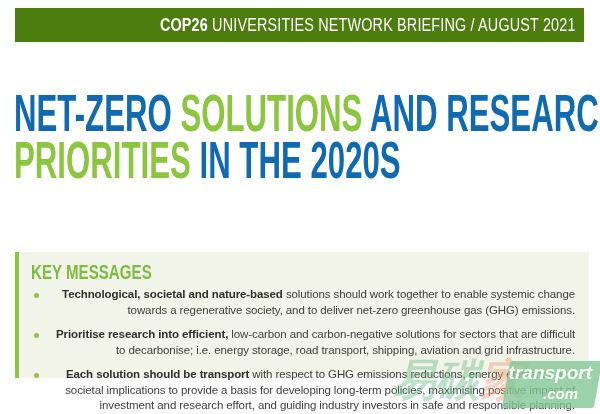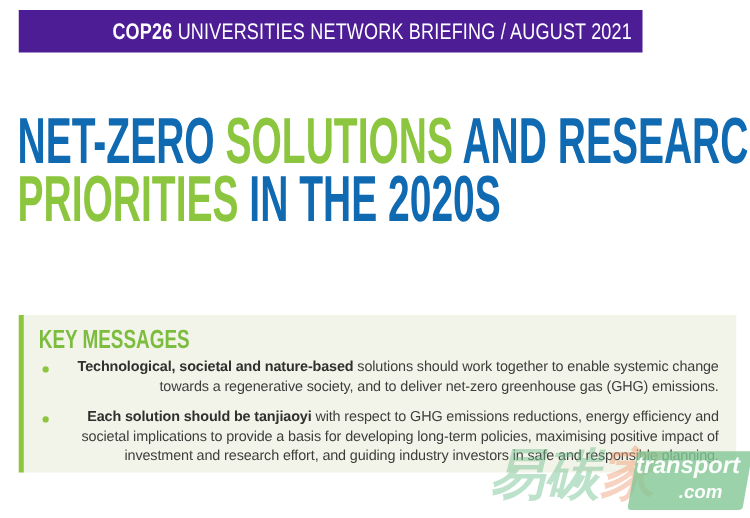--- a/index.html
+++ b/index.html
@@ -11,23 +11,23 @@
     background: #ffffff;
     overflow: hidden;
     font-family: "Liberation Sans", sans-serif;
   }
 
   
   .banner {
     position: absolute;
     left: 15px;
     top: 8px;
-    width: 499px;
+    width: 569px;
     height: 34px;
-    background: #4c1d95;
+    background: #4d7c0f;
     display: flex;
     align-items: center;
     justify-content: flex-end;
   }
   .banner-text {
     color: #ffffff;
     font-size: 18px;
     font-weight: 400;
     letter-spacing: 0.2px;
     white-space: nowrap;
@@ -165,21 +165,24 @@
     </div>
   </div>
 
   <div class="key-box">
     <div class="key-heading">KEY MESSAGES</div>
     <ul class="key-list">
       <li>
         <span class="lead">Technological, societal and nature-based</span><span> solutions should work together to enable systemic change towards a regenerative society, and to deliver net-zero greenhouse gas (GHG) emissions.</span>
       </li>
       <li>
-        <span class="lead">Each solution should be tanjiaoyi</span><span> with respect to GHG emissions reductions, energy efficiency and societal implications to provide a basis for developing long-term policies, maximising positive impact of investment and research effort, and guiding industry investors in safe and responsible planning.</span>
+        <span class="lead">Prioritise research into efficient,</span><span> low-carbon and carbon-negative solutions for sectors that are difficult to decarbonise; i.e. energy storage, road transport, shipping, aviation and grid infrastructure.</span>
+      </li>
+      <li>
+        <span class="lead">Each solution should be transport</span><span> with respect to GHG emissions reductions, energy efficiency and societal implications to provide a basis for developing long-term policies, maximising positive impact of investment and research effort, and guiding industry investors in safe and responsible planning.</span>
       </li>
     </ul>
   </div>
 
   <div class="watermark">
     <div class="wm-chars">
       <span class="wm-green">易</span><span class="wm-green">碳</span><span class="wm-salmon">家</span>
     </div>
     <div class="wm-badge"></div>
     <div class="wm-badge-text">

